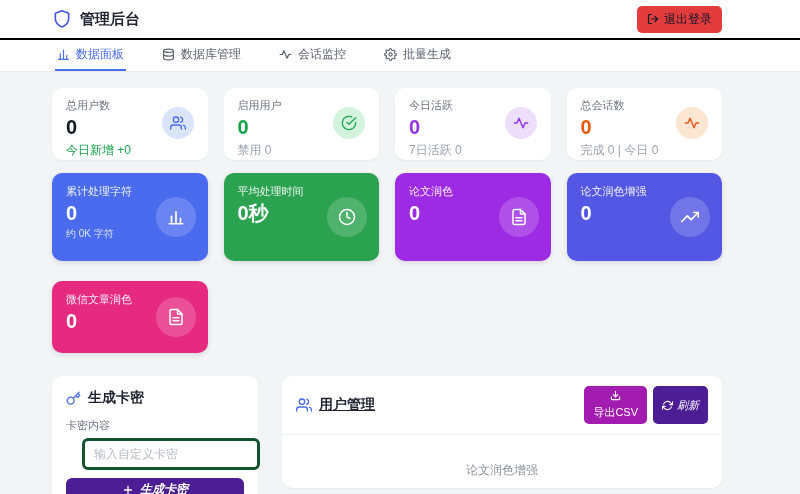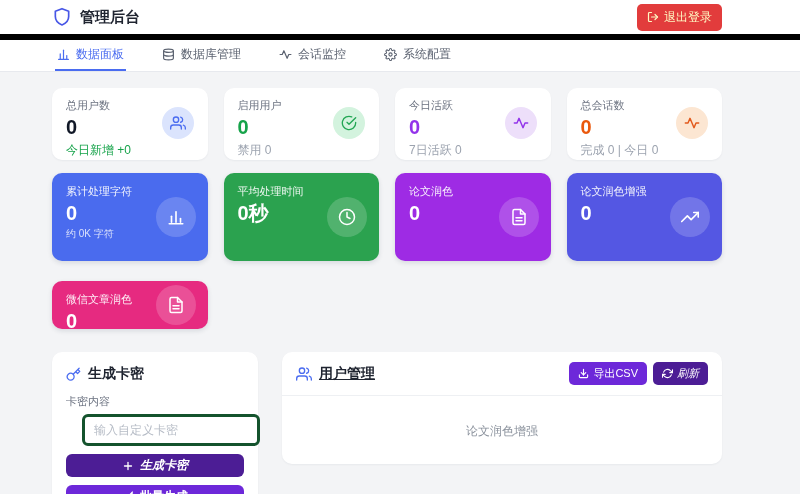--- a/index.html
+++ b/index.html
@@ -1,25 +1,25 @@
 <!DOCTYPE html>
 <html><head>
 <meta charset="utf-8">
 <style>
   * { margin:0; padding:0; box-sizing:border-box; }
   html,body { width:800px; height:494px; overflow:hidden; }
   body { background:#f3f4f6; font-family:"Liberation Sans","DejaVu Sans",sans-serif; color:#1f2937; }
 
   
-  .header { height:40px; background:#fff; border-bottom:6px solid #000000;
+  .header { height:40px; background:#fff; border-bottom:2px solid #000000;
             display:flex; align-items:center; justify-content:space-between;
             padding:0 78px 0 52px; }
   .brand { display:flex; align-items:center; gap:8px; }
   .brand-title { font-size:15px; font-weight:bold; color:#1f2430; }
-  .logout-btn { display:flex; align-items:center; gap:5px; background:#e23c3c; color:#fef9c3;
+  .logout-btn { display:flex; align-items:center; gap:5px; background:#e23c3c; color:#0f172a;
                 border:none; border-radius:5px; padding:5px 10px; font-size:12px; cursor:pointer; }
 
   
   .tabbar { height:32px; background:#fff; border-bottom:1px solid #e7e9ee;
             display:flex; gap:34px; padding-left:55px; }
   .tab { display:flex; align-items:center; gap:6px; font-size:12px; color:#5b6270;
          border-bottom:2px solid transparent; cursor:pointer; padding:0 2px; }
   .tab.active { color:#4a6cf0; border-bottom-color:#4a6cf0; }
 
   
@@ -41,21 +41,21 @@
   .ic-orange { background:#fce6d2; color:#e2591c; }
   .v-dark   { color:#111827; }
   .v-green  { color:#16a34a; }
   .v-purple { color:#9333ea; }
   .v-orange { color:#ea580c; }
   .sub-green { color:#16a34a; }
 
   
   .metric-card { border-radius:10px; height:88px; padding:11px 14px; color:#fff;
                  position:relative; margin-top:13px; box-shadow:0 2px 5px rgba(20,30,60,.12); }
-  .row3 .metric-card { margin-top:20px; height:48px; }
+  .row3 .metric-card { margin-top:20px; height:72px; }
   .metric-label { font-size:11px; color:rgba(255,255,255,.92); }
   .metric-value { font-size:20px; font-weight:bold; margin-top:4px; line-height:1; }
   .metric-sub { font-size:10px; color:rgba(255,255,255,.8); margin-top:4px; }
   .metric-icon { position:absolute; right:12px; top:50%; transform:translateY(-50%);
                  width:40px; height:40px; border-radius:50%; background:rgba(255,255,255,.18);
                  display:flex; align-items:center; justify-content:center; color:#fff; }
   .mc-blue   { background:#4a6bee; }
   .mc-green  { background:#2ba24f; }
   .mc-purple { background:#9e2be4; }
   .mc-indigo { background:#5457e3; }
@@ -68,21 +68,21 @@
   .panel-title-row { display:flex; align-items:center; gap:7px; }
   .panel-title { font-size:14px; font-weight:bold; color:#1f2430; }
   .field-label { font-size:11px; color:#6b7280; margin:11px 0 5px; }
   .key-input { width:100%; border:3px solid #14532d; border-radius:6px; padding:6px 9px;
                font-size:12px; color:#374151; outline:none;margin-left:16px; }
   .key-input::placeholder { color:#b6bcc6; }
   .wide-btn { width:100%; border:none; border-radius:6px; height:23px; margin-top:8px;
               display:flex; align-items:center; justify-content:center; gap:6px;
               font-size:12px; font-weight:bold; color:#fff; cursor:pointer; }
   .btn-blue  { background:#4c1d95;font-style:italic; }
-  .btn-green { background:#6d28d9; }
+  .btn-green { background:#a21caf;flex-direction:column; }
 
   .users-panel { flex:1; height:112px; }
   .users-head { display:flex; align-items:center; justify-content:space-between;
                 padding:10px 14px; border-bottom:1px solid #eef0f3; }
   .users-title { display:flex; align-items:center; gap:7px; color:#4a6cf0; }
   .users-title .panel-title { color:#1f2430;text-decoration:underline; }
   .head-actions { display:flex; gap:6px; }
   .small-btn { display:flex; align-items:center; gap:4px; border:none; border-radius:5px;
                padding:4px 9px; font-size:11px; color:#fff; cursor:pointer; }
   .empty-state { display:flex; align-items:center; justify-content:center; height:70px;
@@ -145,21 +145,21 @@
     </span>
     <span>会话监控</span>
   </div>
   <div class="tab">
     <span>
       <svg width="13" height="13" viewBox="0 0 24 24" fill="none" stroke="currentColor" stroke-width="2">
           <circle cx="12" cy="12" r="3"></circle>
           <path d="M19.4 15a1.65 1.65 0 0 0 .33 1.82l.06.06a2 2 0 1 1-2.83 2.83l-.06-.06a1.65 1.65 0 0 0-1.82-.33 1.65 1.65 0 0 0-1 1.51V21a2 2 0 0 1-4 0v-.09A1.65 1.65 0 0 0 9 19.4a1.65 1.65 0 0 0-1.82.33l-.06.06a2 2 0 1 1-2.83-2.83l.06-.06a1.65 1.65 0 0 0 .33-1.82 1.65 1.65 0 0 0-1.51-1H3a2 2 0 0 1 0-4h.09A1.65 1.65 0 0 0 4.6 9a1.65 1.65 0 0 0-.33-1.82l-.06-.06a2 2 0 1 1 2.83-2.83l.06.06a1.65 1.65 0 0 0 1.82.33H9a1.65 1.65 0 0 0 1-1.51V3a2 2 0 0 1 4 0v.09a1.65 1.65 0 0 0 1 1.51 1.65 1.65 0 0 0 1.82-.33l.06-.06a2 2 0 1 1 2.83 2.83l-.06.06a1.65 1.65 0 0 0-.33 1.82V9a1.65 1.65 0 0 0 1.51 1H21a2 2 0 0 1 0 4h-.09a1.65 1.65 0 0 0-1.51 1z"></path>
         </svg>
     </span>
-    <span>系统配置</span>
+    <span>批量生成</span>
   </div>
 </div>
 
 <div class="main">
 
   <div class="grid4">
     <div class="stat-card">
       <div class="stat-label">总用户数</div>
       <div class="stat-mid">
         <div class="stat-value v-dark">0</div>

